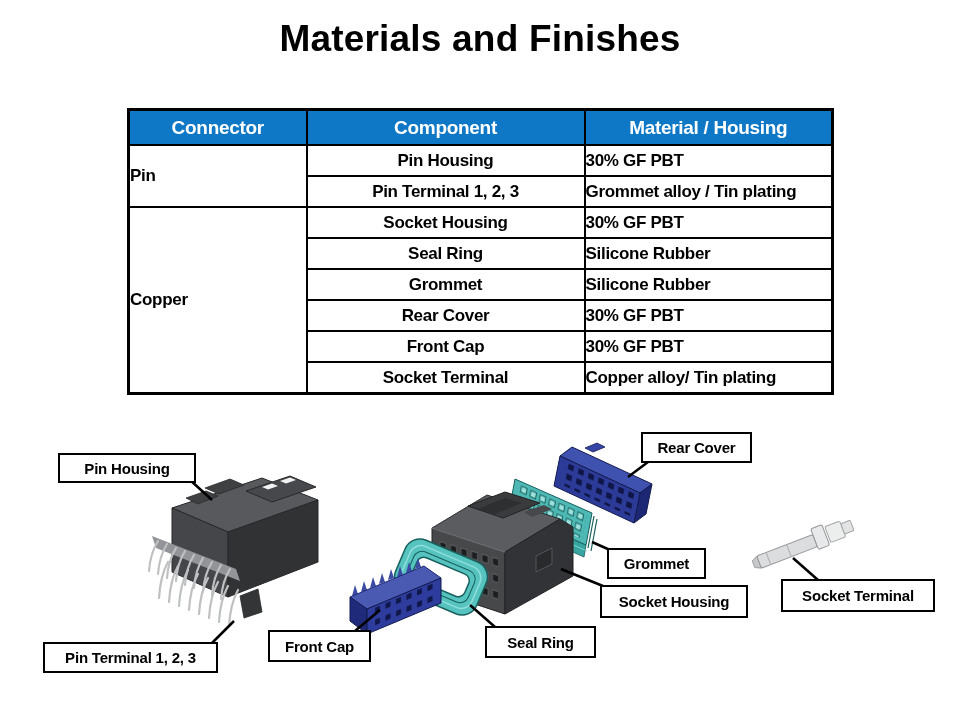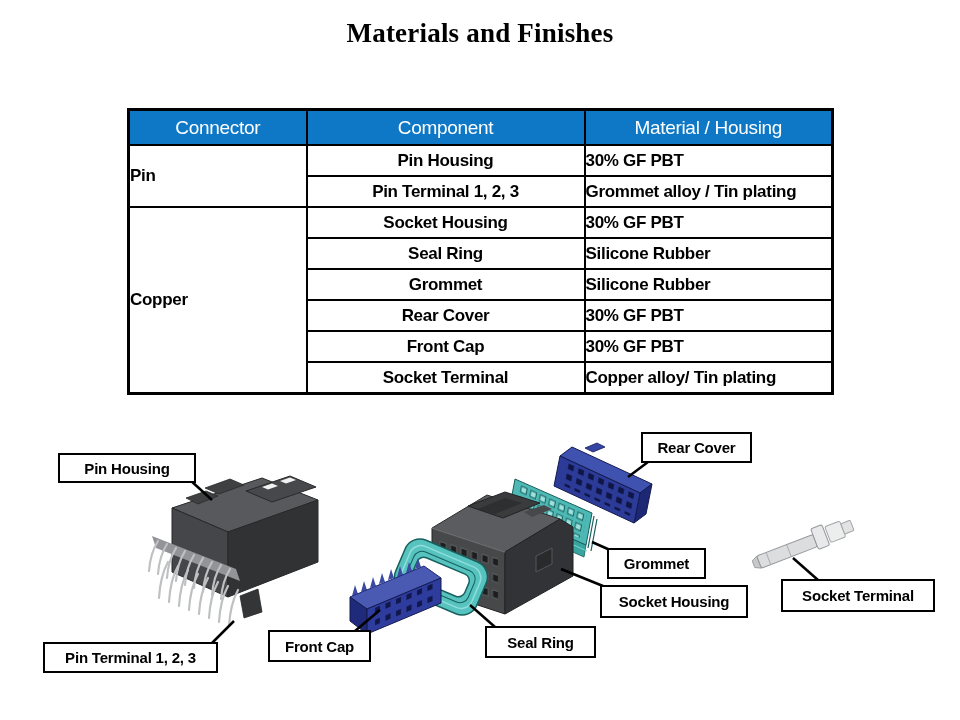--- a/index.html
+++ b/index.html
@@ -3,31 +3,31 @@
 <meta charset="utf-8">
 <style>
   html,body{margin:0;padding:0;}
   body{
     width:960px;height:720px;position:relative;overflow:hidden;
     background:#ffffff;font-family:"Liberation Sans",sans-serif;
   }
   
   .slide-title{
     position:absolute;top:18px;left:0;width:960px;text-align:center;
-    font-family:Liberation Serif, serif;font-weight:bold;font-size:27px;color:#000;
+    font-family:Liberation Sans, sans-serif;font-weight:bold;font-size:37px;color:#000;
     letter-spacing:0.2px;margin:0;
   }
   
   .tbl-wrap{position:absolute;left:127px;top:108px;z-index:2;}
   table.materials{
     border-collapse:collapse;table-layout:fixed;width:704px;
     border:3px solid #000;letter-spacing:-0.3px;
   }
   table.materials th{
-    background:#0e78c6;color:#fff;font-size:19px;font-weight:normal;
+    background:#0e78c6;color:#fff;font-size:19px;font-weight:bold;
     height:33px;border:2px solid #000;text-align:center;padding:0;
   }
   table.materials td{
     border:2px solid #000;font-size:17px;height:29px;padding:0;color:#000;
     background:#fff;
   }
   td.conn{font-weight:bold;text-align:left;}
   td.comp{font-weight:bold;text-align:center;}
   td.mat{font-weight:bold;text-align:left;padding-left:7px;}
   

